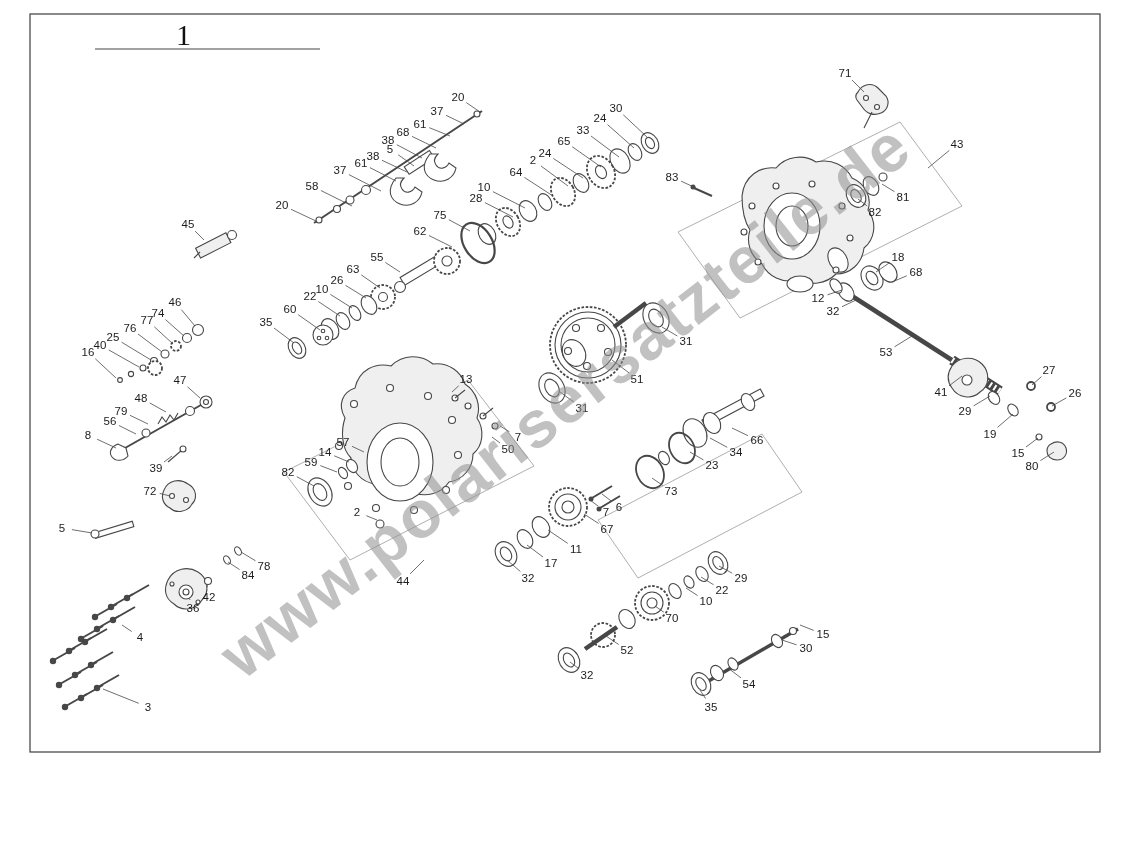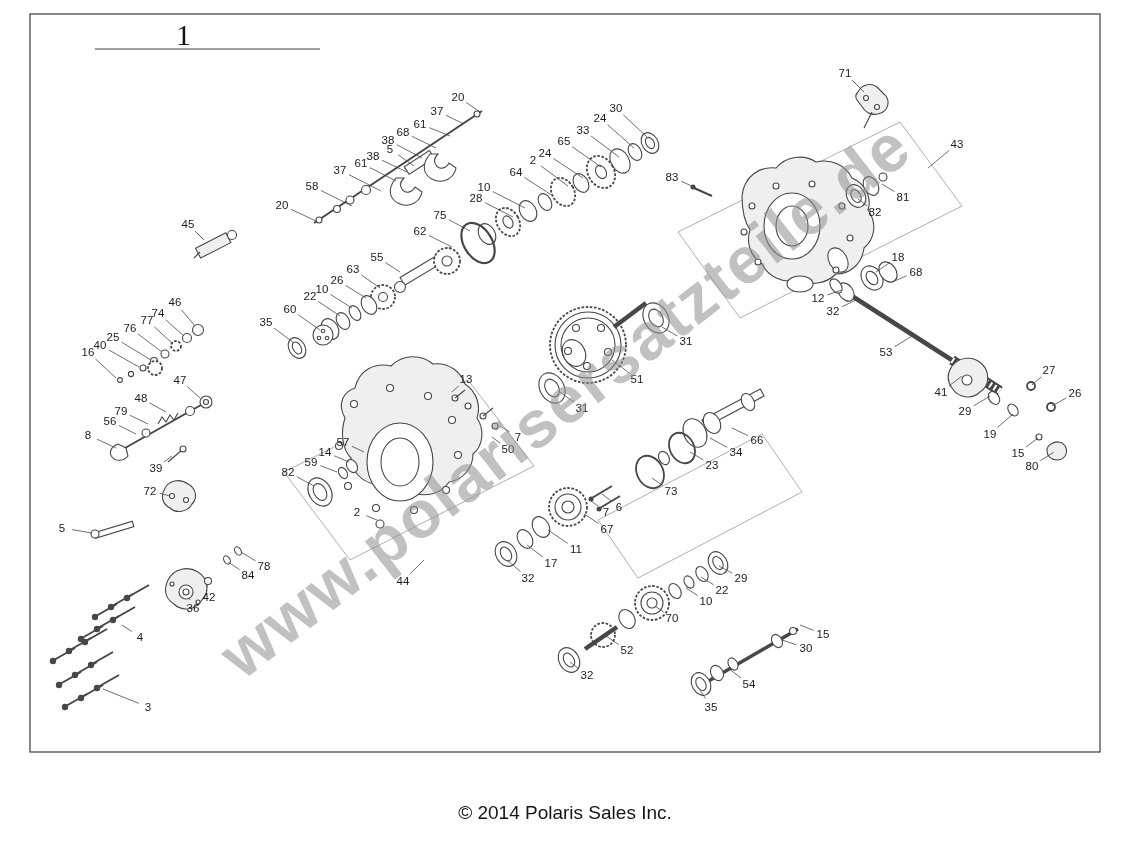--- a/index.html
+++ b/index.html
@@ -535,14 +535,13 @@
         <text x="806" y="652" class="callout">30</text>
         <line x1="741.0" y1="677.9" x2="728" y2="668" class="leader"></line>
         <text x="749" y="688" class="callout">54</text>
         <line x1="705.6" y1="698.6" x2="700" y2="690" class="leader"></line>
         <text x="711" y="711" class="callout">35</text>
       </g>
   </svg>
 
   <div class="assembly-label">1</div>
   <div class="watermark">www.polarisersatzteile.de</div>
-  <div class="copyright">© 2014 Polaris Sales Inc.</div>
 </div>
 
 </body></html>

